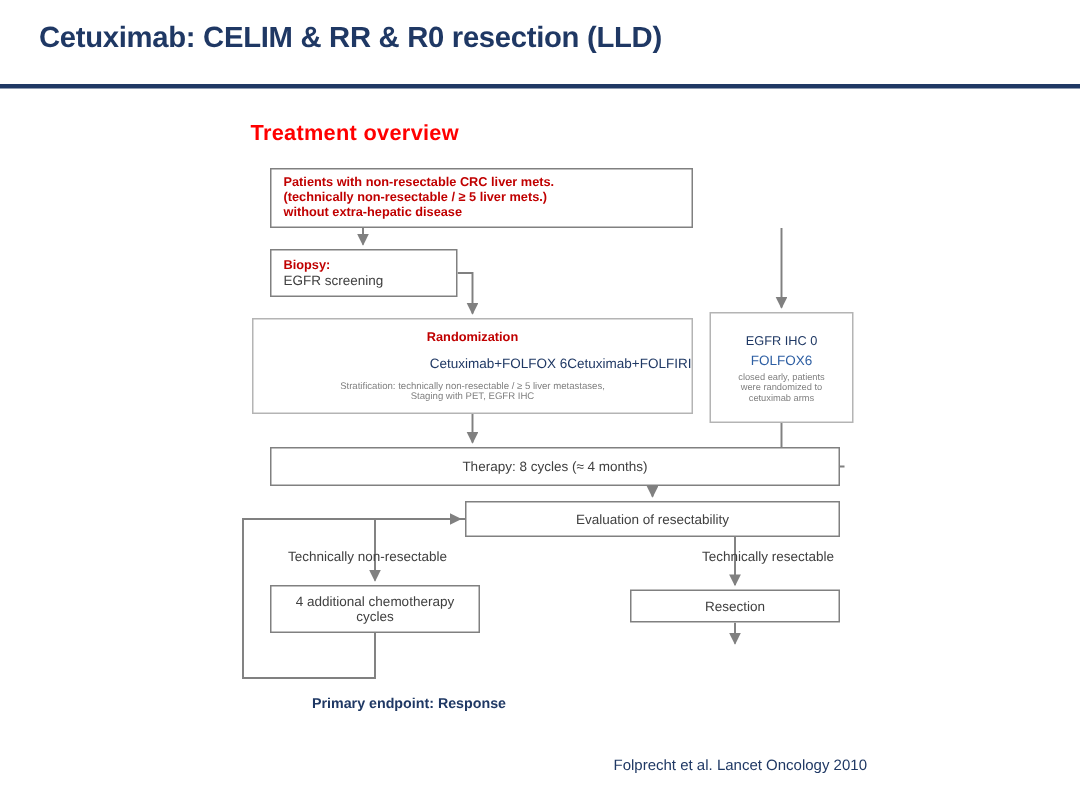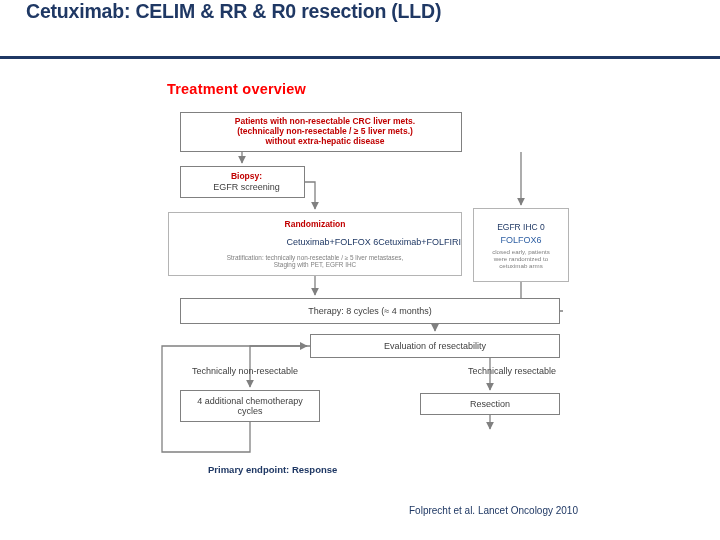--- a/index.html
+++ b/index.html
@@ -12,21 +12,21 @@
     background: #ffffff;
     font-family: "Liberation Sans", sans-serif;
     position: relative;
     overflow: hidden;
   }
 
   
   .slide-title {
     position: absolute;
     left: 26px;
-    top: 0;
+    top: 14px;
     font-size: 19.5px;
     font-weight: bold;
     color: #1f3864;
     letter-spacing: -0.2px;
     white-space: nowrap;
   }
   .title-rule {
     position: absolute;
     left: 0px;
     top: 56px;
@@ -60,21 +60,20 @@
     box-sizing: border-box;
     background: #ffffff;
     border: 1px solid #595959;
     display: flex;
     flex-direction: column;
     justify-content: center;
   }
   .box .ln {
     display: block;
     line-height: 1.16;
-    text-align: center;
   }
 
   
   .t-red {
     color: #c00000;
     font-weight: bold;
     font-size: 8.5px;
   }
   .t-red-sm {
     color: #c00000;

